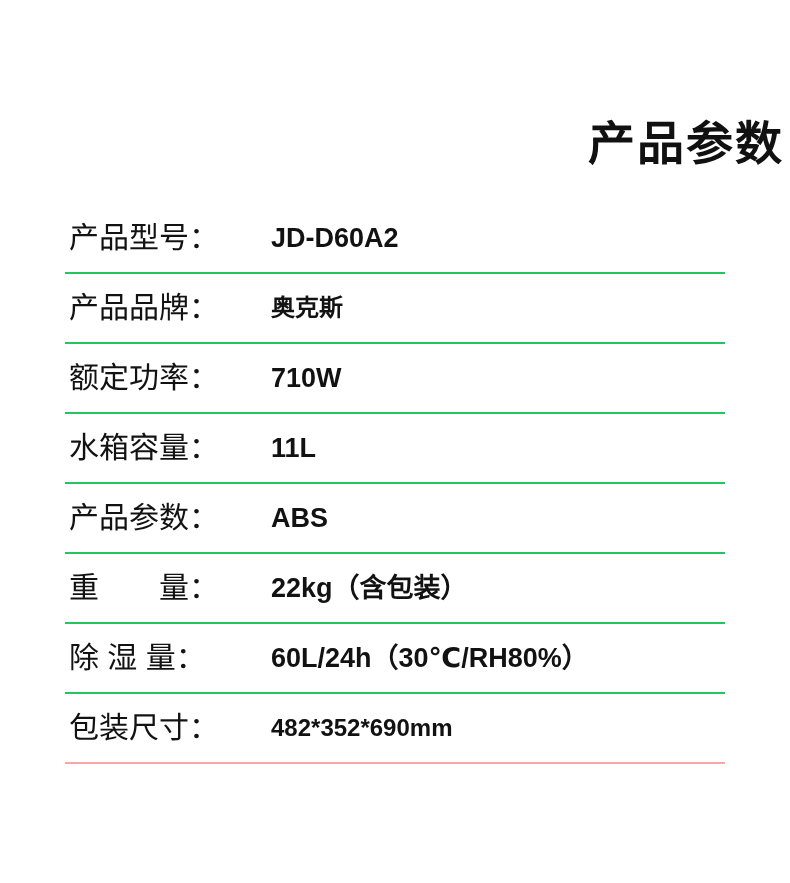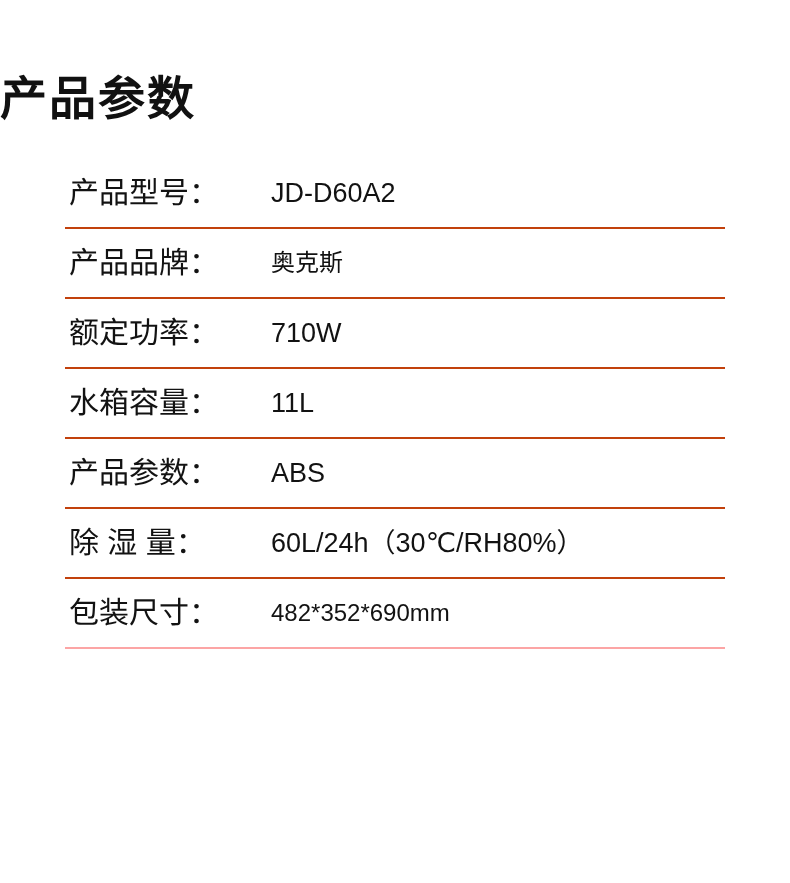--- a/index.html
+++ b/index.html
@@ -15,57 +15,57 @@
     color: #1b1b1b;
     overflow: hidden;
   }
   .sheet {
     position: relative;
     width: 790px;
     height: 883px;
     box-sizing: border-box;
   }
   .title {
-    text-align: left;
+    text-align: right;
     font-size: 47px;
     font-weight: 700;
     letter-spacing: 2px;
     color: #111111;
     margin: 0;
-    padding-top: 73px;
+    padding-top: 118px;
     padding-right: 6px;
     line-height: 1.1;
   }
   .spec-table {
     margin: 34px auto 0 auto;
     width: 660px;
     border-collapse: collapse;
   }
   .spec-row {
-    border-bottom: 2px solid #c2410c;
+    border-bottom: 2px solid #22c55e;
   }
   .spec-row:last-child {
     border-bottom: 2px solid #fca5a5;
   }
   .spec-label {
     width: 196px;
     padding: 0 0 0 4px;
     font-size: 30px;
     font-weight: 400;
     color: #121212;
     white-space: nowrap;
     vertical-align: bottom;
     height: 68px;
     line-height: 68px;
     letter-spacing: 0px;
   }
   .spec-value {
     padding: 0 0 0 6px;
     font-size: 27px;
-    font-weight: 400;
+    font-weight: 700;
     color: #121212;
     vertical-align: bottom;
     height: 68px;
     line-height: 68px;
     white-space: nowrap;
   }
   .spec-value.small {
     font-size: 24px;
   }
   .label-wide {
@@ -102,20 +102,24 @@
       <tr class="spec-row">
         <td class="spec-label">水箱容量：</td>
         <td class="spec-value">11L</td>
       </tr>
 
       <tr class="spec-row">
         <td class="spec-label">产品参数：</td>
         <td class="spec-value">ABS</td>
       </tr>
 
+      <tr class="spec-row">
+        <td class="spec-label label-wide">重　　量：</td>
+        <td class="spec-value">22kg（含包装）</td>
+      </tr>
 
       <tr class="spec-row">
         <td class="spec-label label-wide">除 湿 量：</td>
         <td class="spec-value">60L/24h（30℃/RH80%）</td>
       </tr>
 
       <tr class="spec-row">
         <td class="spec-label">包装尺寸：</td>
         <td class="spec-value small">482*352*690mm</td>
       </tr>

